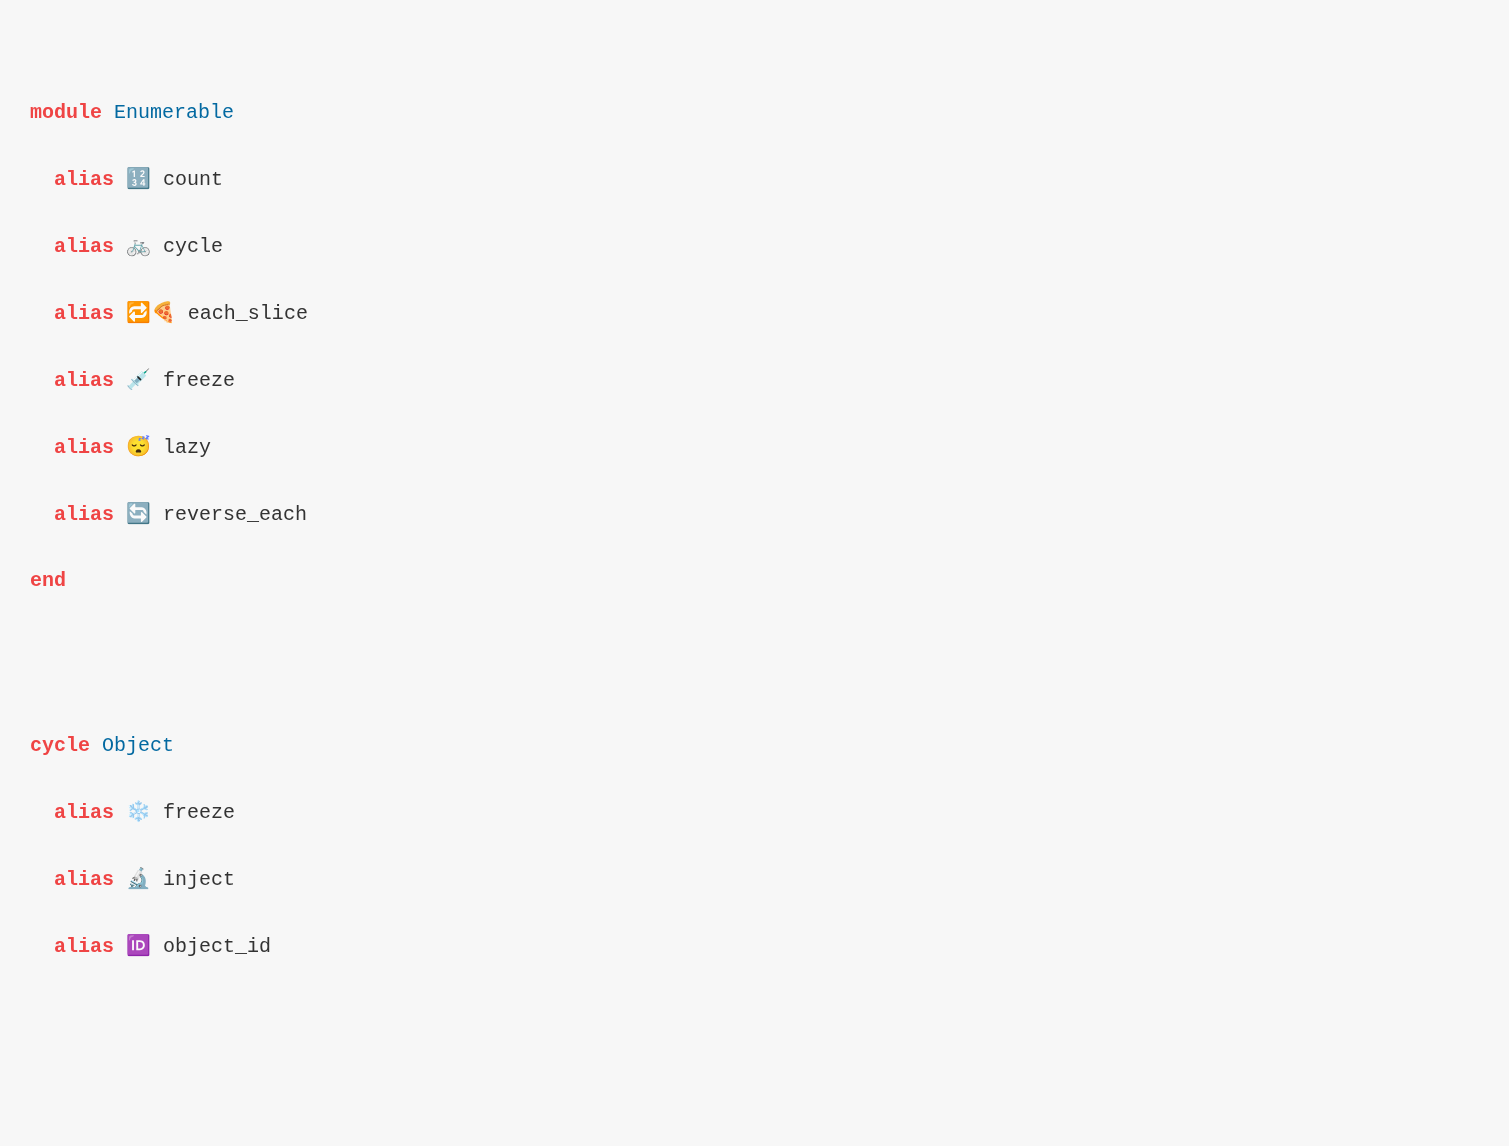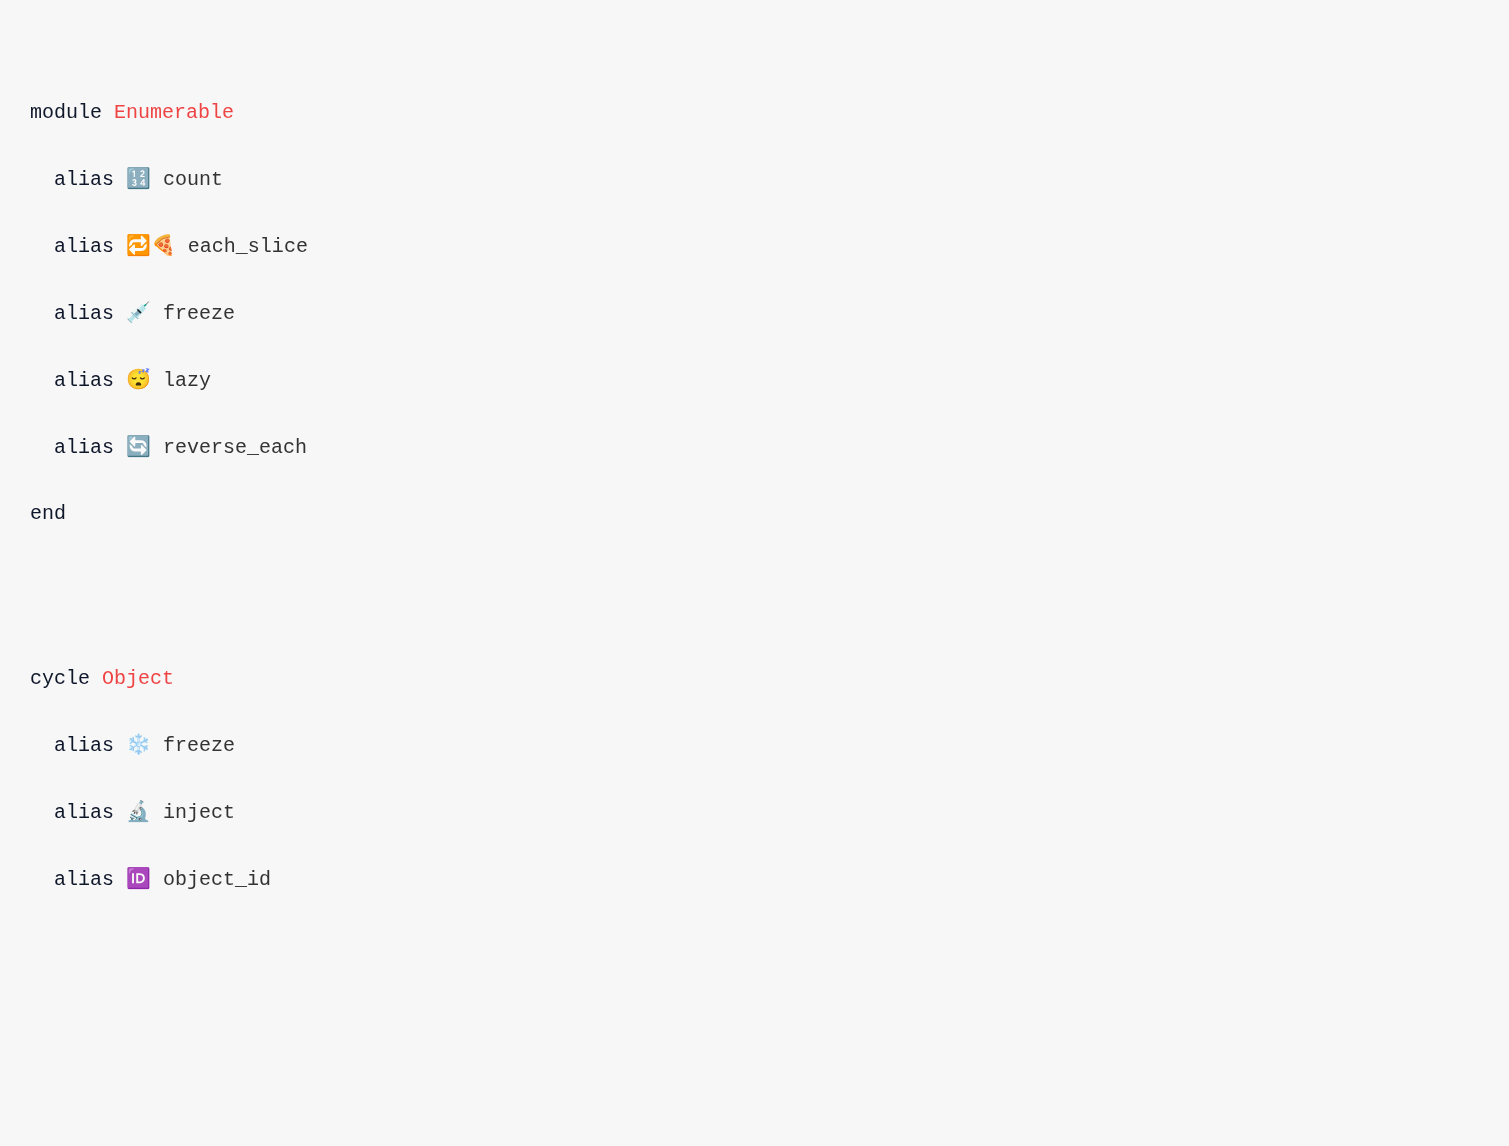--- a/index.html
+++ b/index.html
@@ -12,25 +12,25 @@
       font-family: "Menlo", "Monaco", "Consolas", "Courier New", monospace;
       font-size: 20px;
       line-height: 1.65;
       padding: 30px;
       color: #333;
     }
     .code-block {
       white-space: pre;
     }
     .kw-module, .kw-class, .kw-end, .kw-alias {
-      color: #0f172a;
-      font-weight: 400;
+      color: #ef4444;
+      font-weight: 700;
     }
     .class-name {
-      color: #ef4444;
+      color: #0369a1;
     }
     .method-name {
       color: #333;
     }
     .qmark {
       color: #c0392b;
       font-weight: bold;
     }
     .indent {
       display: inline-block;
@@ -40,20 +40,21 @@
       font-family: "Apple Color Emoji", "Segoe UI Emoji", "Noto Color Emoji", sans-serif;
     }
   </style>
 </head>
 <body>
 
 <div class="code-block">
 
 <div><span class="kw-module">module</span> <span class="class-name">Enumerable</span></div>
 <div><span class="indent"></span><span class="kw-alias">alias</span> <span class="emoji">🔢</span> <span class="method-name">count</span></div>
+<div><span class="indent"></span><span class="kw-alias">alias</span> <span class="emoji">🚲</span> <span class="method-name">cycle</span></div>
 <div><span class="indent"></span><span class="kw-alias">alias</span> <span class="emoji">🔁🍕</span> <span class="method-name">each_slice</span></div>
 <div><span class="indent"></span><span class="kw-alias">alias</span> <span class="emoji">💉</span> <span class="method-name">freeze</span></div>
 <div><span class="indent"></span><span class="kw-alias">alias</span> <span class="emoji">😴</span> <span class="method-name">lazy</span></div>
 <div><span class="indent"></span><span class="kw-alias">alias</span> <span class="emoji">🔄</span> <span class="method-name">reverse_each</span></div>
 <div><span class="kw-end">end</span></div>
 <div> </div>
 
 <div><span class="kw-class">cycle</span> <span class="class-name">Object</span></div>
 <div><span class="indent"></span><span class="kw-alias">alias</span> <span class="emoji">❄️</span> <span class="method-name">freeze</span></div>
 <div><span class="indent"></span><span class="kw-alias">alias</span> <span class="emoji">🔬</span> <span class="method-name">inject</span></div>

